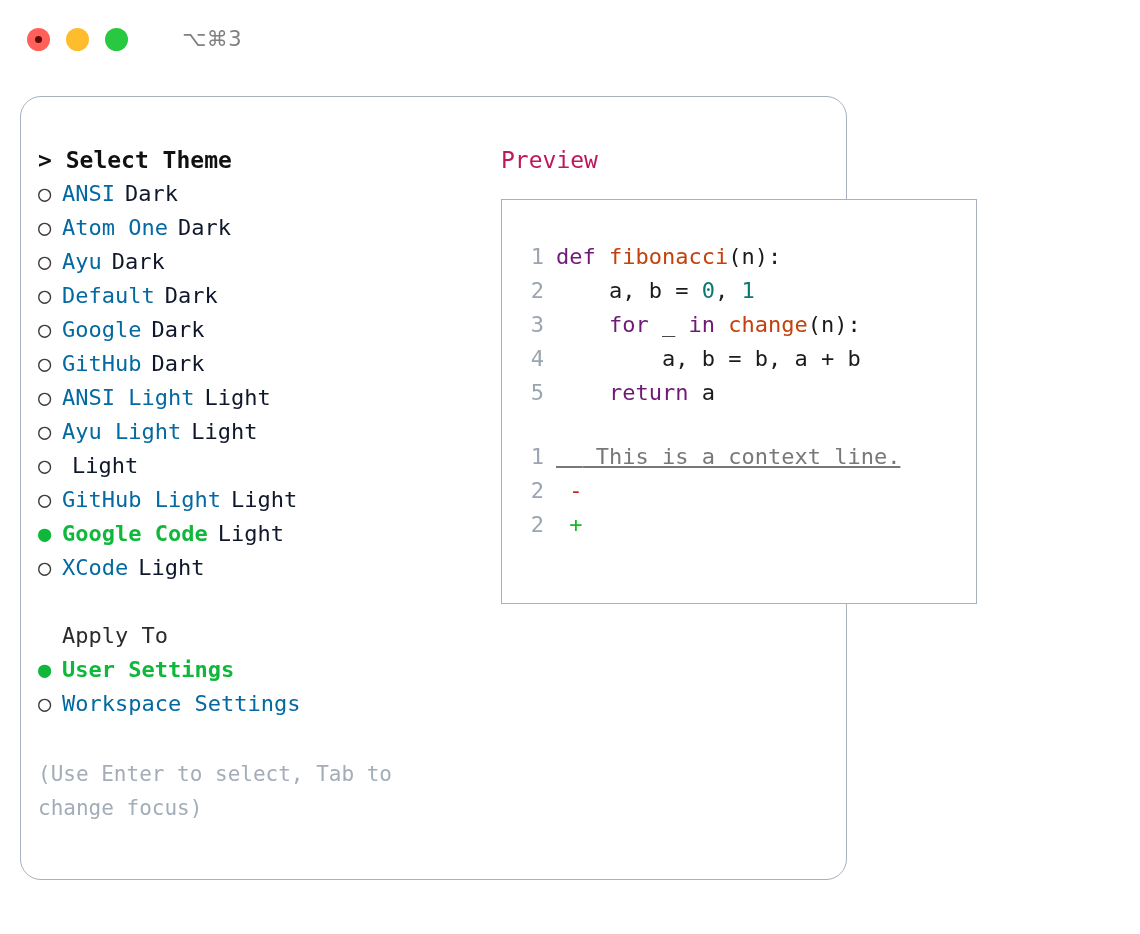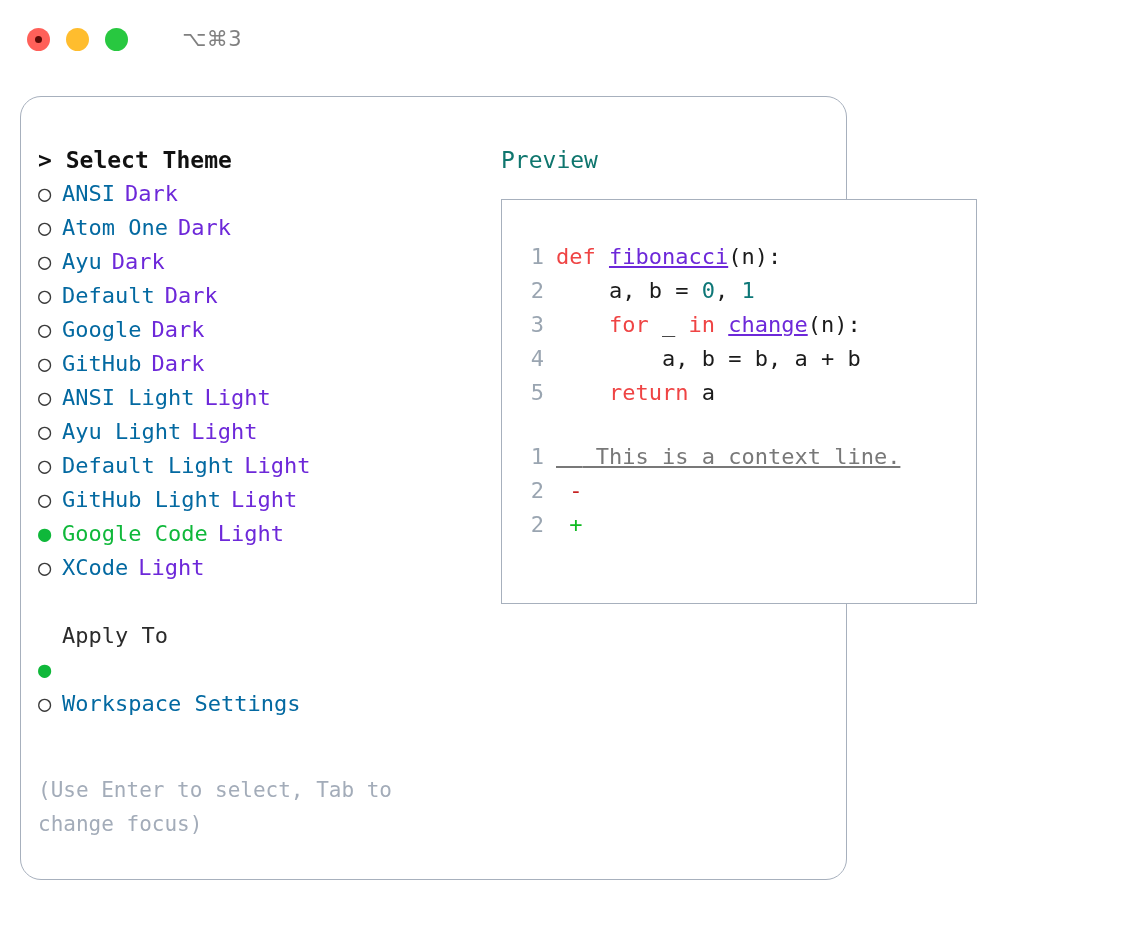--- a/index.html
+++ b/index.html
@@ -107,53 +107,53 @@
   .bullet {
     display: inline-block;
     width: 24px;
     flex: 0 0 24px;
     font-size: 22px;
     line-height: 34px;
   }
   .bullet.empty  { color: #3c3c3c; }
   .bullet.filled { color: #0fb83a; }
   .opt-label { color: #0369a1; }
-  .opt-row.selected .opt-label { color: #0fb83a; }
+  .opt-row.selected .opt-label { color: #0fb83a; font-weight: bold; }
   .opt-tag {
-    color: #6d28d9;
+    color: #0f172a;
     margin-left: 10px;
   }
   .section-head {
     display: flex;
     align-items: baseline;
     line-height: 34px;
     font-size: 22px;
     white-space: pre;
     color: #2b2b2b;
     text-align: right;
   }
   #apply-group { margin-top: 34px; }
   #hint-text {
-    margin-top: 52px;
+    margin-top: 36px;
     color: #a3acb9;
     font-size: 21px;
     line-height: 34px;
     width: 400px;
   }
 
   
   #preview-column {
     position: absolute;
     left: 480px;
     top: 46px;
     width: 490px;
   }
   #preview-title {
     font-size: 23px;
-    color: #0f766e;
+    color: #be185d;
     line-height: 34px;
   }
   #preview-box {
     margin-top: 22px;
     width: 476px;
     height: 405px;
     border: 1.5px solid #a7b0bd;
     box-sizing: border-box;
     background: #ffffff;
     padding: 40px 0 0 12px;
@@ -166,22 +166,22 @@
     white-space: pre;
   }
   .lineno {
     display: inline-block;
     width: 30px;
     flex: 0 0 30px;
     text-align: right;
     color: #9aa5b1;
     margin-right: 12px;
   }
-  .tok-kw   { color: #ef4444; }
-  .tok-fn   { color: #6d28d9; text-decoration: underline; }
+  .tok-kw   { color: #701a75; }
+  .tok-fn   { color: #c2410c; }
   .tok-num  { color: #0d7777; }
   .tok-plain{ color: #1b1b1b; }
   #diff-block { margin-top: 30px; }
   .diff-context { color: #787878; text-decoration: underline; }
   .diff-del     { color: #c62020; }
   .diff-add     { color: #10bb22; }
 </style>
 </head>
 <body>
 
@@ -203,33 +203,33 @@
         <div class="col-header bold">&gt; Select Theme</div>
         <div id="theme-list">
             <div class="opt-row"><span class="bullet empty">○</span><span class="opt-label">ANSI</span><span class="opt-tag">Dark</span></div>
             <div class="opt-row"><span class="bullet empty">○</span><span class="opt-label">Atom One</span><span class="opt-tag">Dark</span></div>
             <div class="opt-row"><span class="bullet empty">○</span><span class="opt-label">Ayu</span><span class="opt-tag">Dark</span></div>
             <div class="opt-row"><span class="bullet empty">○</span><span class="opt-label">Default</span><span class="opt-tag">Dark</span></div>
             <div class="opt-row"><span class="bullet empty">○</span><span class="opt-label">Google</span><span class="opt-tag">Dark</span></div>
             <div class="opt-row"><span class="bullet empty">○</span><span class="opt-label">GitHub</span><span class="opt-tag">Dark</span></div>
             <div class="opt-row"><span class="bullet empty">○</span><span class="opt-label">ANSI Light</span><span class="opt-tag">Light</span></div>
             <div class="opt-row"><span class="bullet empty">○</span><span class="opt-label">Ayu Light</span><span class="opt-tag">Light</span></div>
-            <div class="opt-row"><span class="bullet empty">○</span><span class="opt-label">Default Light</span><span class="opt-tag">Light</span></div>
+            <div class="opt-row"><span class="bullet empty">○</span><span class="opt-tag">Light</span></div>
             <div class="opt-row"><span class="bullet empty">○</span><span class="opt-label">GitHub Light</span><span class="opt-tag">Light</span></div>
             <div class="opt-row selected"><span class="bullet filled">●</span><span class="opt-label">Google Code</span><span class="opt-tag">Light</span></div>
             <div class="opt-row"><span class="bullet empty">○</span><span class="opt-label">XCode</span><span class="opt-tag">Light</span></div>
           </div>
 
         <div id="apply-group">
           <div class="section-head">
             <span class="bullet"> </span>
             <span>Apply To</span>
           </div>
           <div id="apply-list">
-              <div class="opt-row selected"><span class="bullet filled">●</span></div>
+              <div class="opt-row selected"><span class="bullet filled">●</span><span class="opt-label">User Settings</span></div>
               <div class="opt-row"><span class="bullet empty">○</span><span class="opt-label">Workspace Settings</span></div>
             </div>
         </div>
 
         <div id="hint-text">(Use Enter to select, Tab to change focus)</div>
       </div>
 
       <div id="preview-column">
         <div id="preview-title">Preview</div>
         <div id="preview-box">

